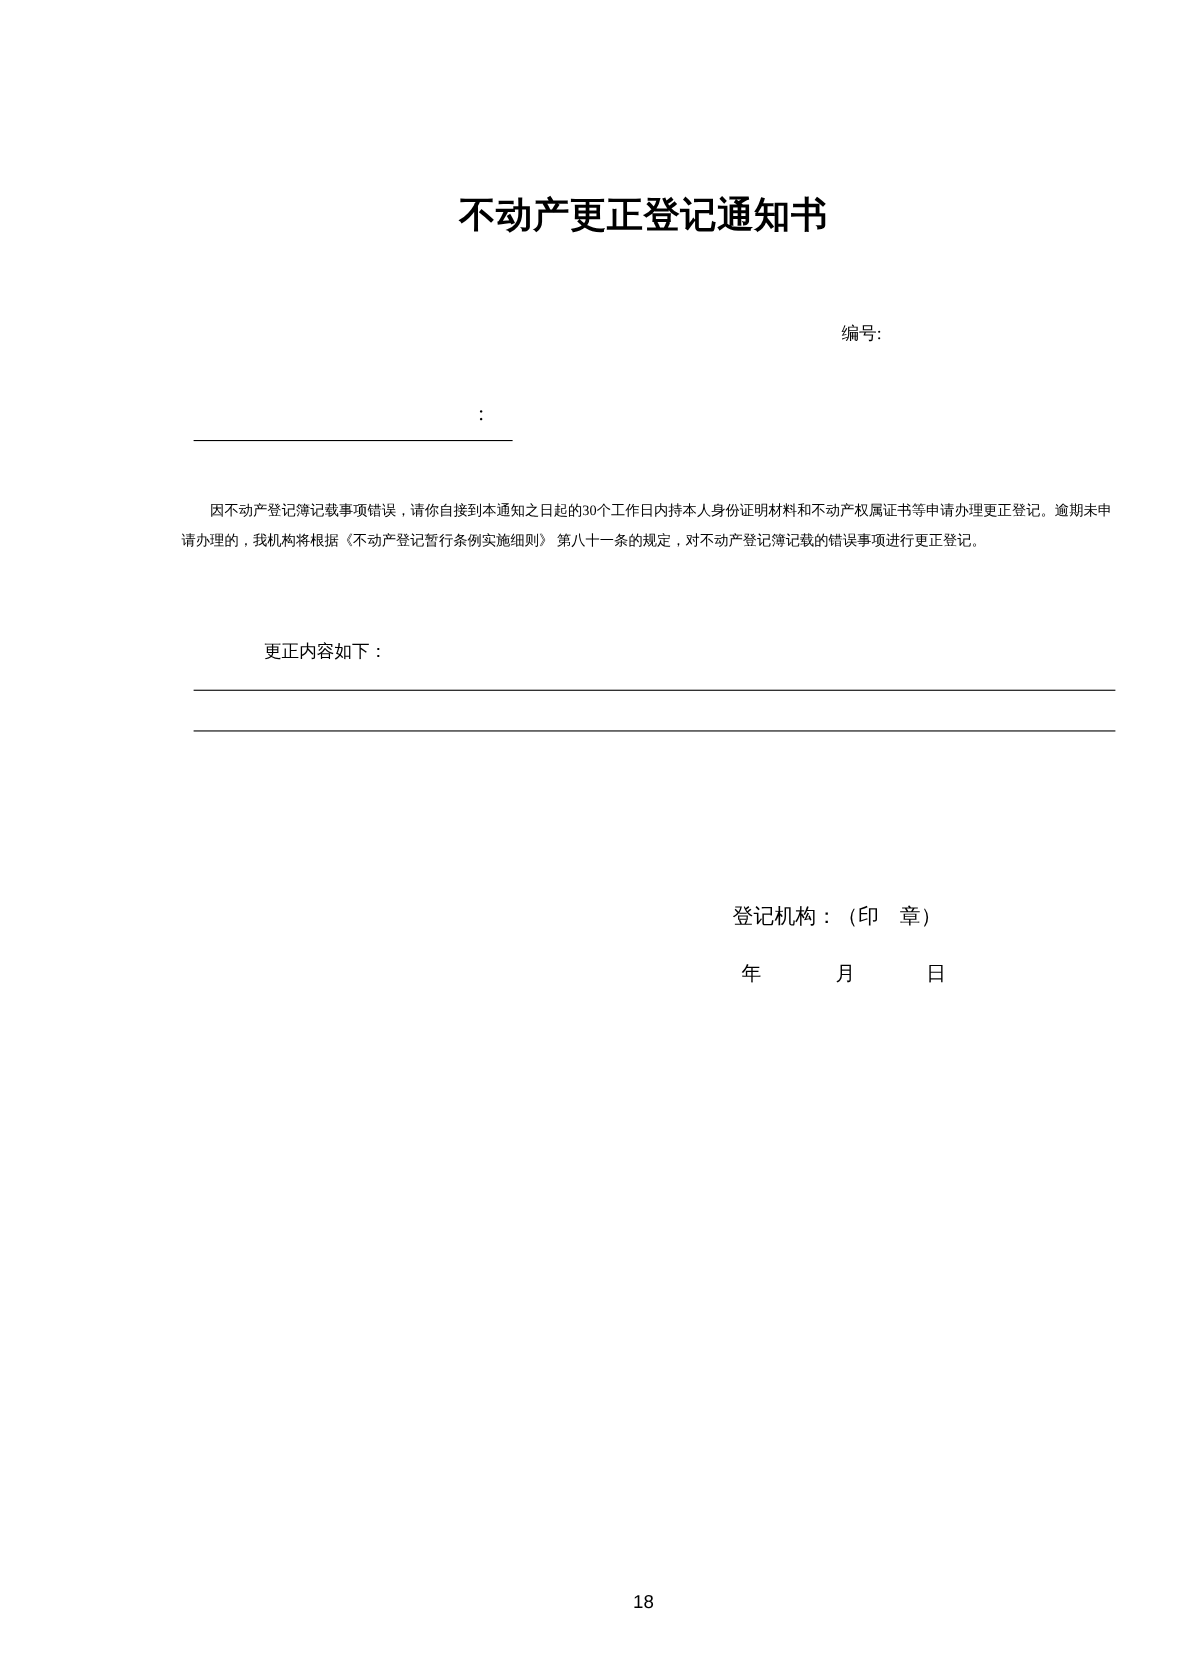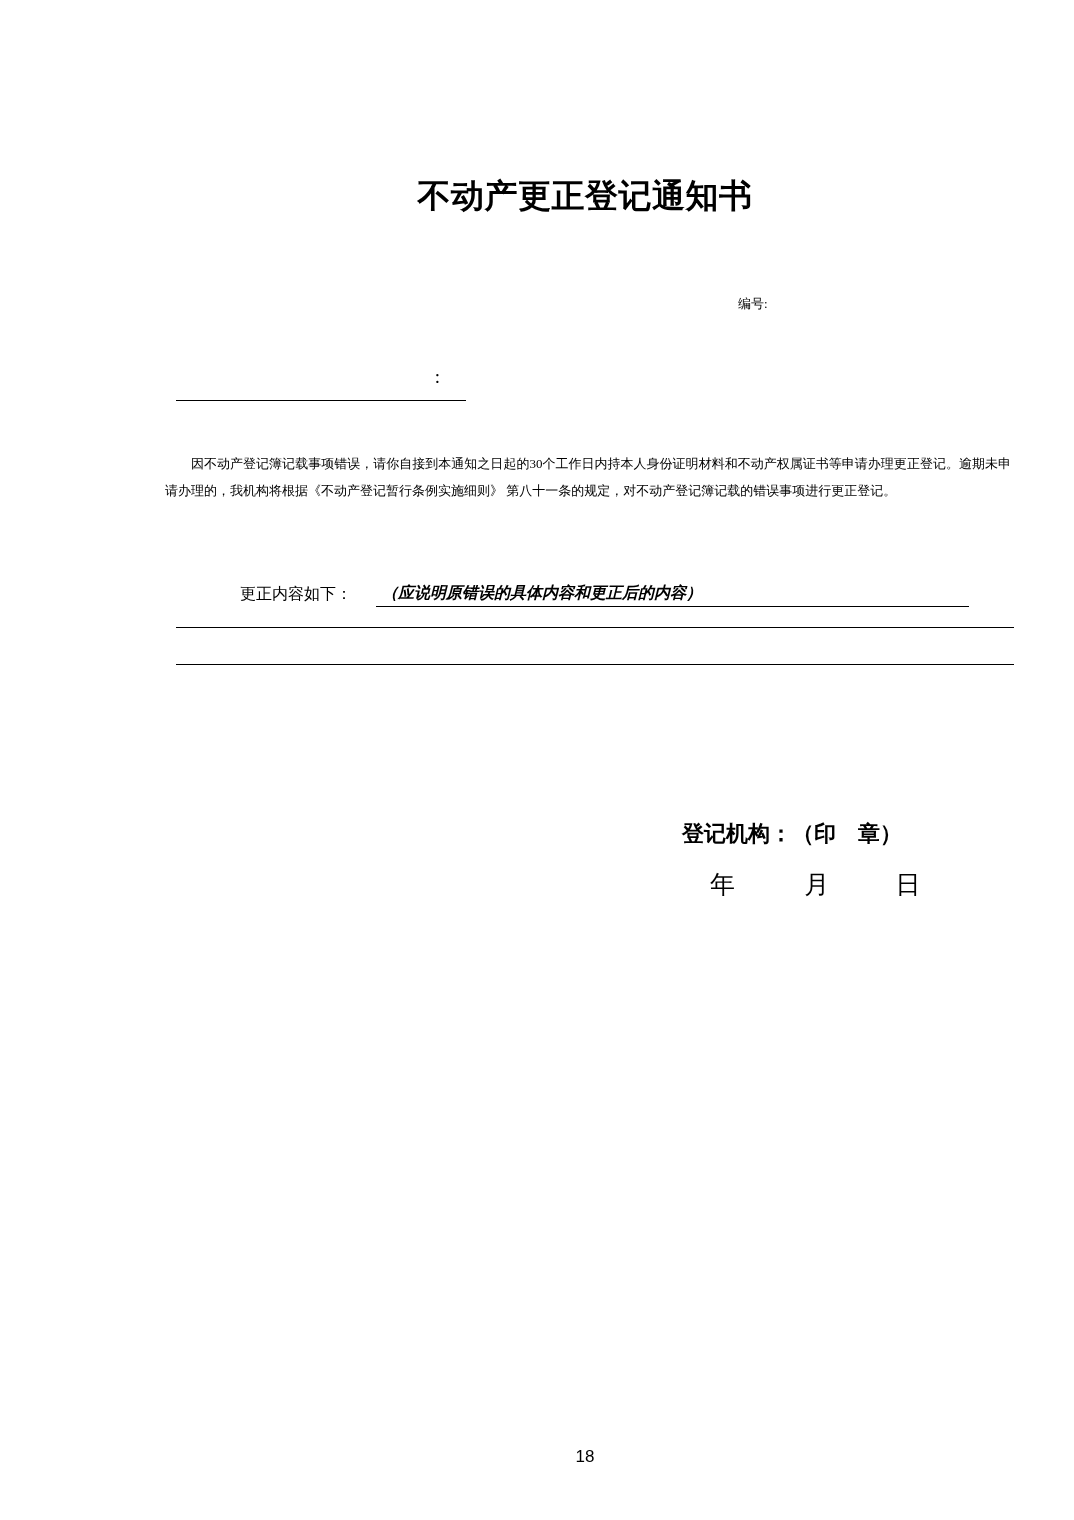--- a/index.html
+++ b/index.html
@@ -19,23 +19,23 @@
     left: 0;
     width: 100%;
     text-align: center;
     font-size: 33px;
     font-weight: bold;
     line-height: 40px;
     letter-spacing: 0.5px;
   }
   .serial {
     position: absolute;
-    left: 690px;
+    left: 717px;
     top: 243px;
-    font-size: 13px;
+    font-size: 16px;
     line-height: 25px;
   }
   .addressee-line {
     position: absolute;
     left: 128px;
     top: 326px;
     width: 290px;
     height: 27px;
     border-bottom: 1.5px solid #000000;
   }
@@ -82,32 +82,31 @@
     position: absolute;
     left: 128px;
     width: 838px;
     height: 0;
     border-bottom: 1.5px solid #000000;
   }
   .blank-line.line1 { top: 579px; }
   .blank-line.line2 { top: 616px; }
   .authority {
     position: absolute;
-    left: 634px;
+    left: 618px;
     top: 773px;
-    font-size: 22px;
+    font-size: 19px;
     line-height: 26px;
     white-space: nowrap;
-    font-weight: bold;
   }
   .date-line {
     position: absolute;
-    left: 650px;
+    left: 614px;
     top: 812px;
-    font-size: 25px;
+    font-size: 18px;
     line-height: 26px;
     white-space: nowrap;
   }
   .date-line .gap { display: inline-block; }
   .date-line .gap.month { margin-left: 51px; }
   .date-line .gap.day { margin-left: 48px; }
   .page-number {
     position: absolute;
     left: 0;
     top: 1398px;
@@ -128,21 +127,20 @@
   <div class="serial">编号:</div>
 
   <div class="addressee-line">
     <span class="addressee-colon">:</span>
   </div>
 
   <p class="body-text">因不动产登记簿记载事项错误，请你自接到本通知之日起的30个工作日内持本人身份证明材料和不动产权属证书等申请办理更正登记。逾期未申请办理的，我机构将根据《不动产登记暂行条例实施细则》 第八十一条的规定，对不动产登记簿记载的错误事项进行更正登记。</p>
 
   <div class="correction-row">
     <span class="correction-label">更正内容如下：</span>
-    <span class="correction-hint">（应说明原错误的具体内容和更正后的内容）</span>
   </div>
 
   <div class="blank-line line1"></div>
   <div class="blank-line line2"></div>
 
   <div class="authority">登记机构：（印　章）</div>
 
   <div class="date-line">
     <span class="gap year">年</span>
     <span class="gap month">月</span>

